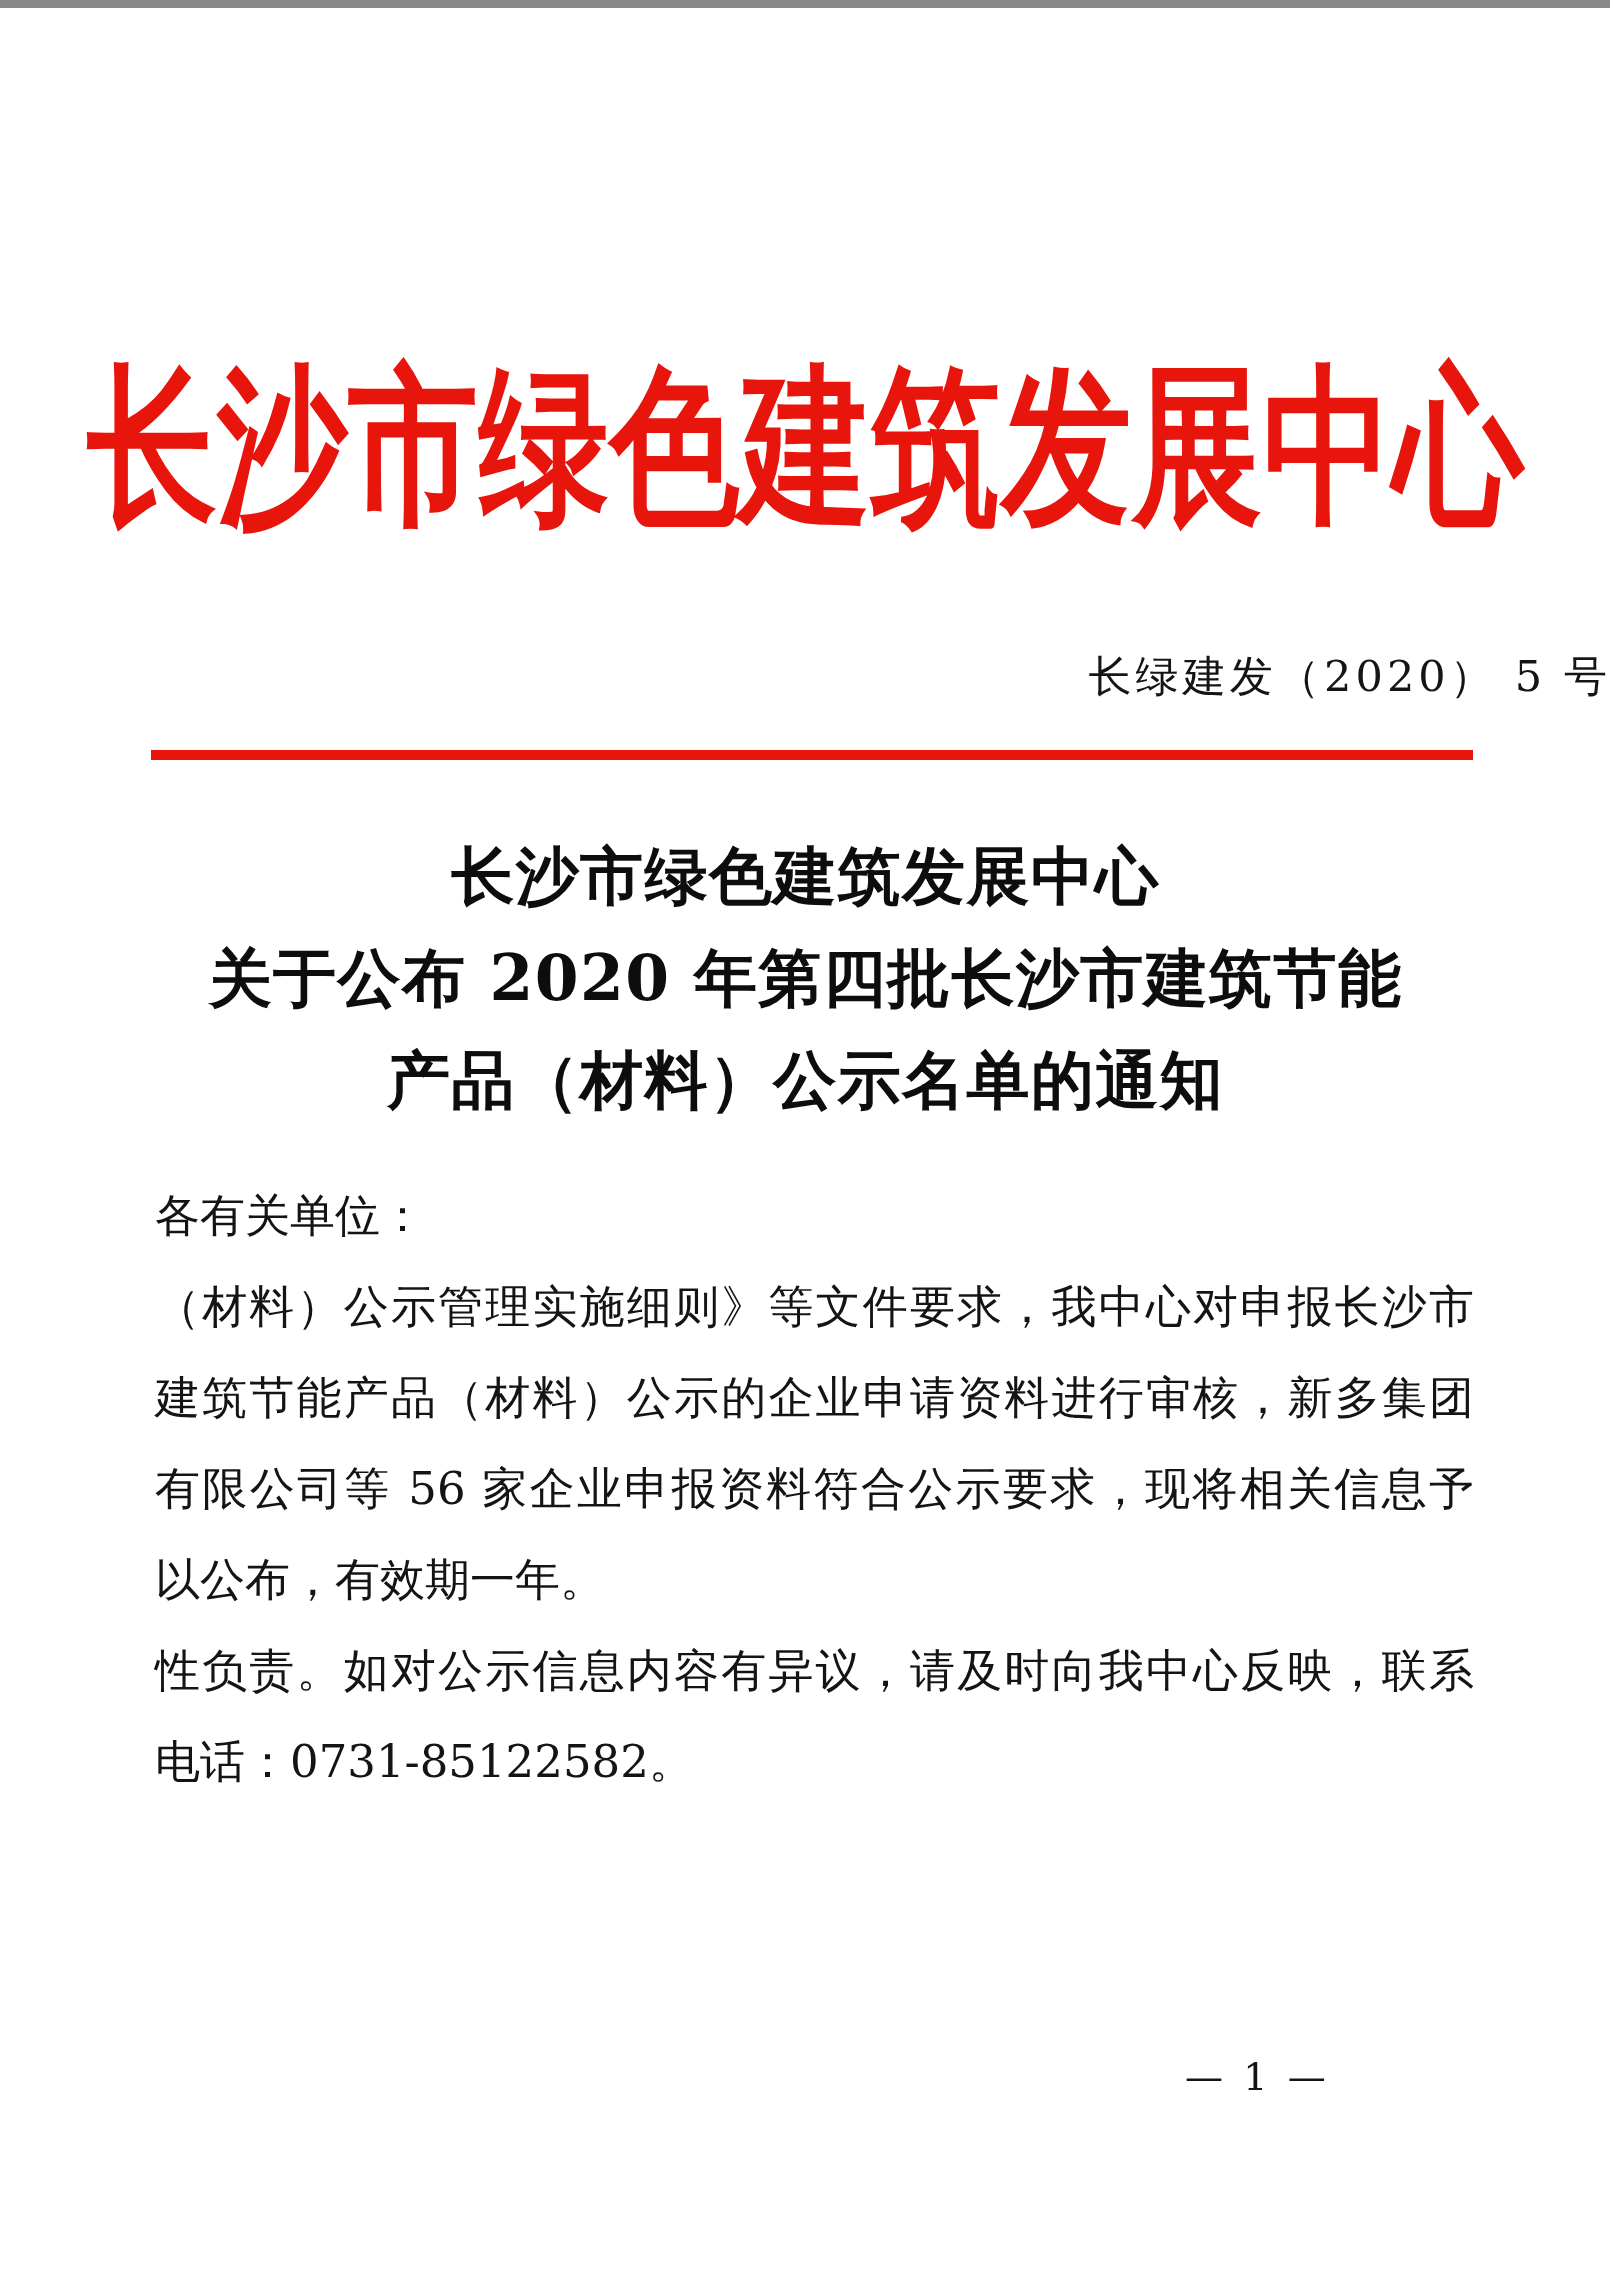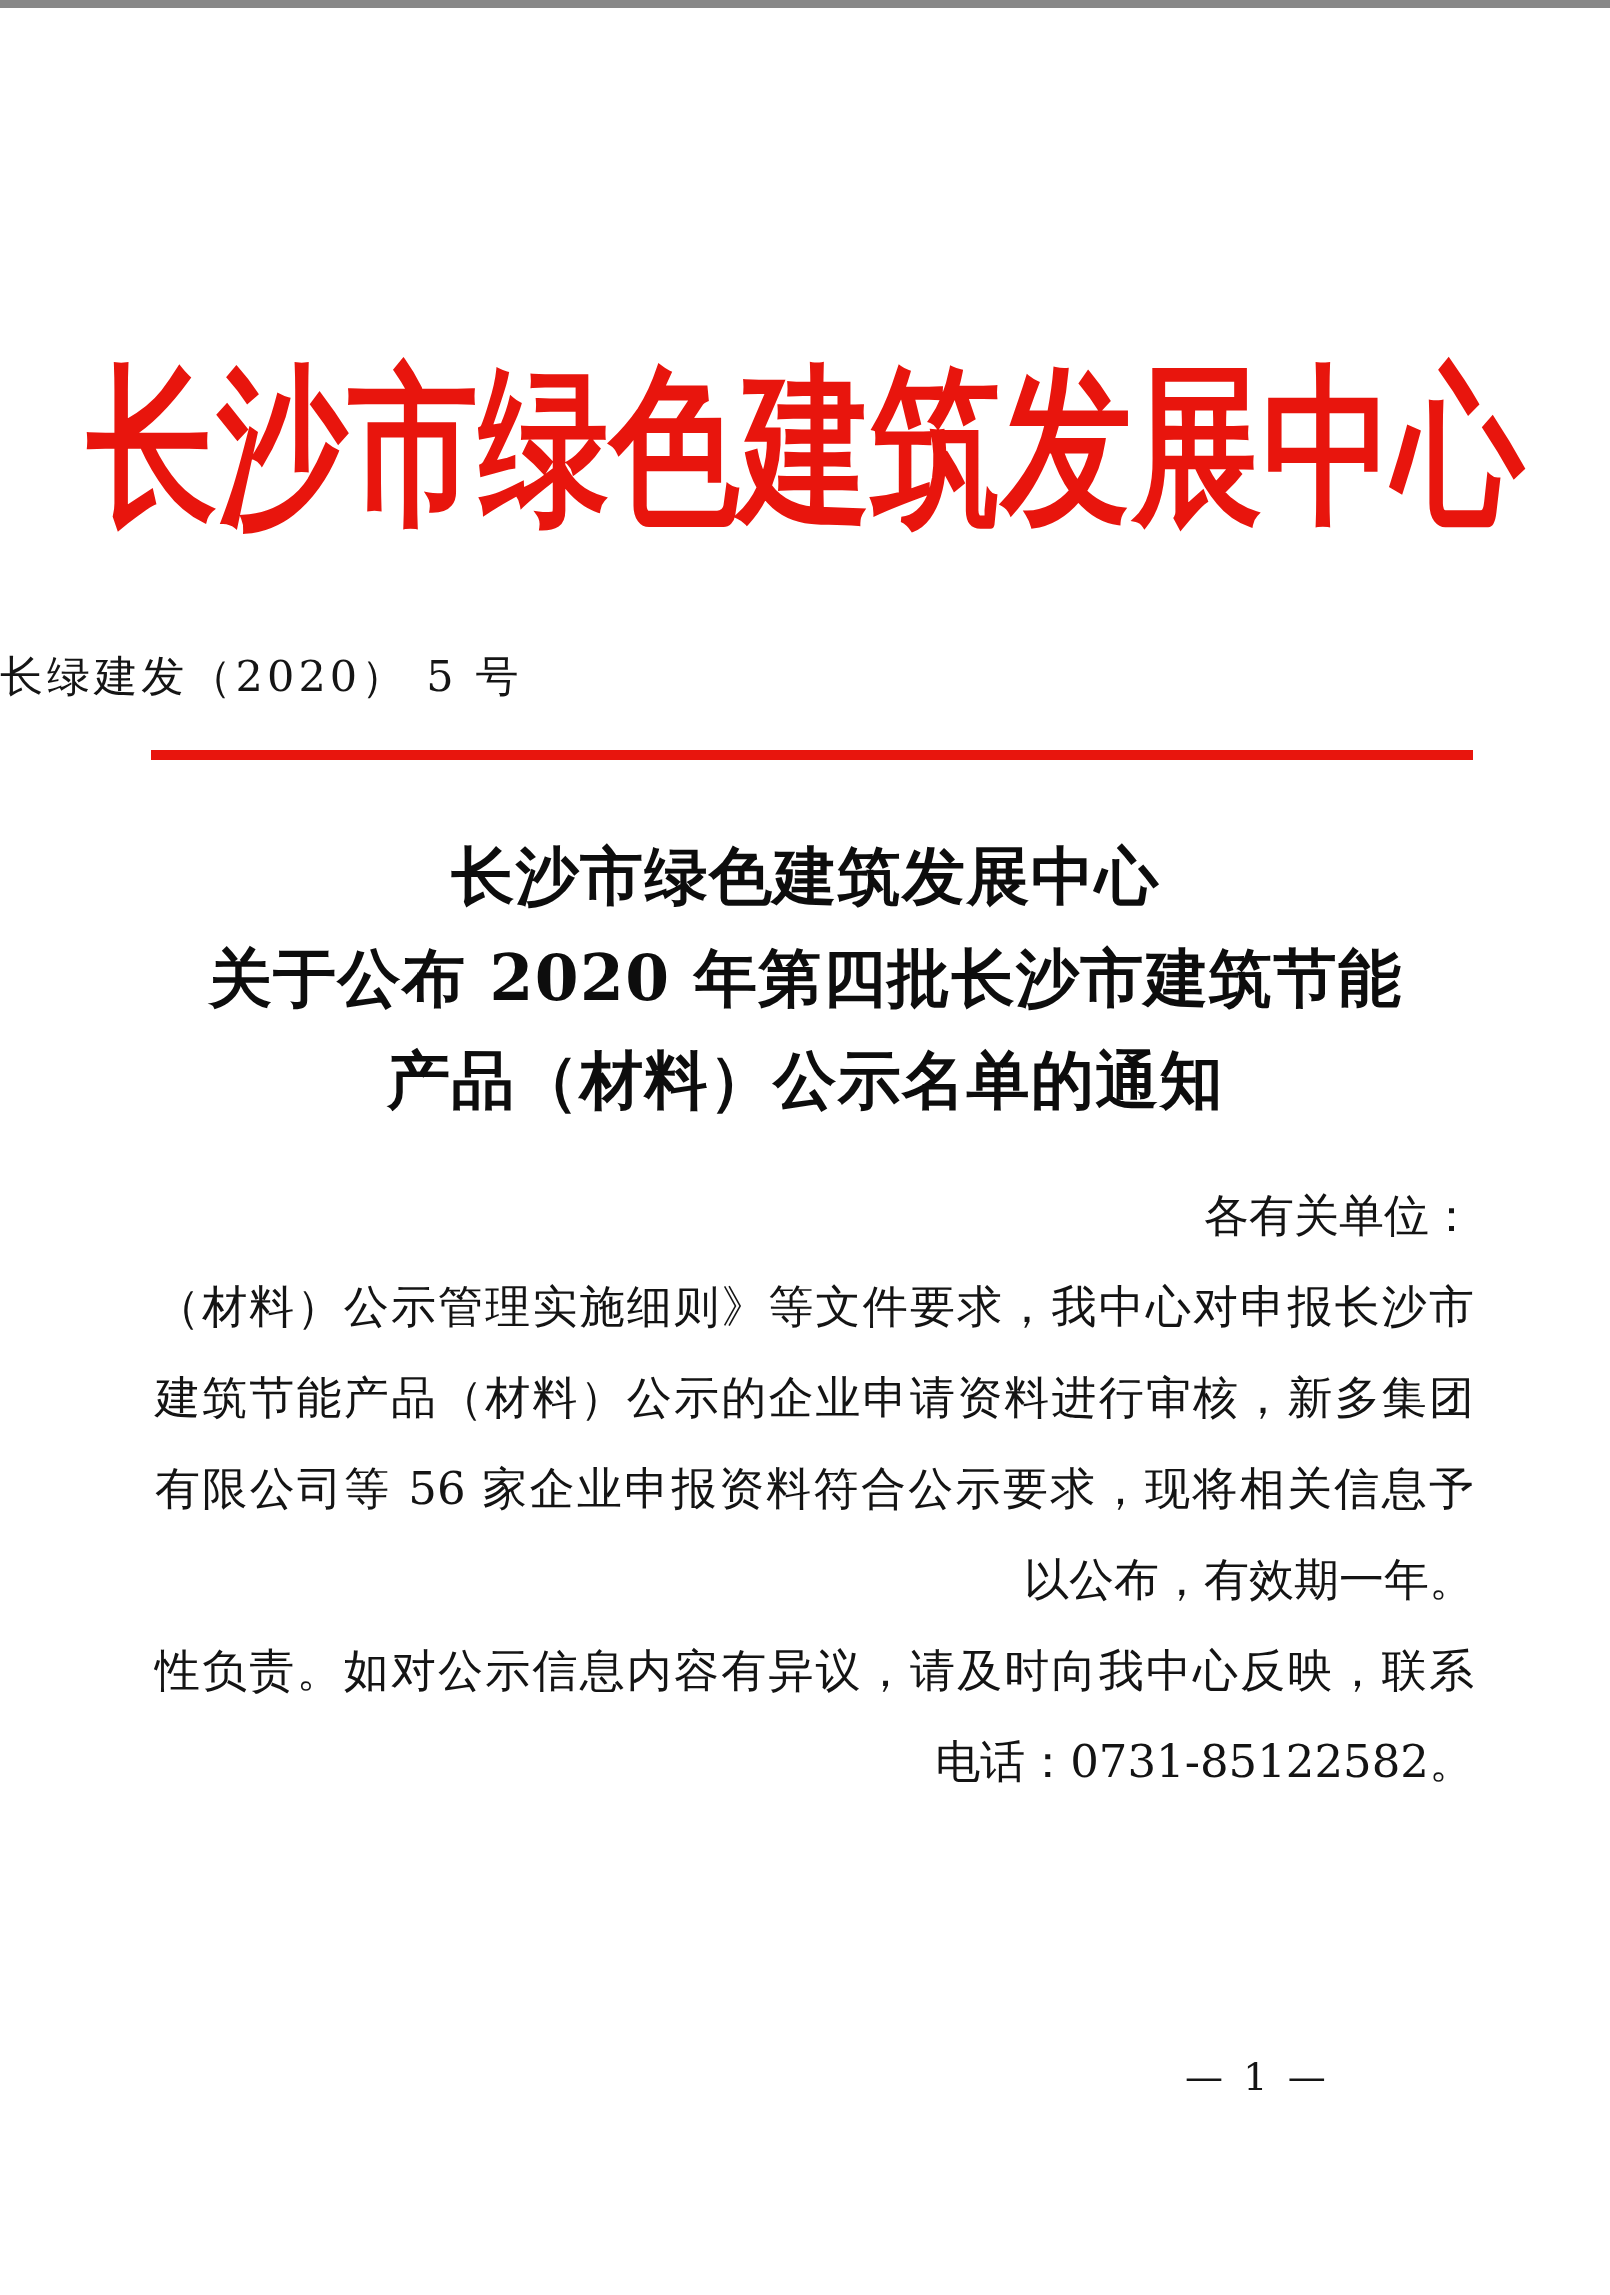--- a/index.html
+++ b/index.html
@@ -37,21 +37,21 @@
     transform-origin: center center;
     letter-spacing: 0.7px;
   }
 
   
   .doc-number {
     position: absolute;
     top: 640px;
     left: 0;
     width: 100%;
-    text-align: left;
+    text-align: right;
     font-size: 43px;
     letter-spacing: 4.1px;
     color: #151515;
   }
 
   
   .red-rule {
     position: absolute;
     top: 742px;
     left: 151px;
@@ -79,21 +79,21 @@
     position: absolute;
     top: 1162px;
     left: 155px;
     width: 1319px;
     font-size: 45px;
     line-height: 91px;
     color: #141414;
   }
   .body-line {
     width: 100%;
-    text-align: right;
+    text-align: left;
     white-space: nowrap;
   }
   .body-line.fill {
     white-space: normal;
     text-align: justify;
     text-align-last: justify;
   }
   .body-line.indent {
     text-indent: 2em;
   }

